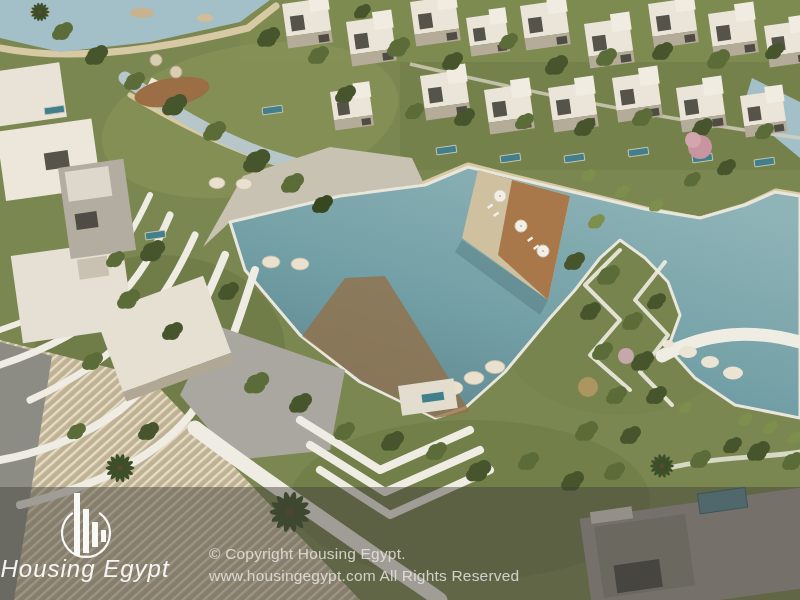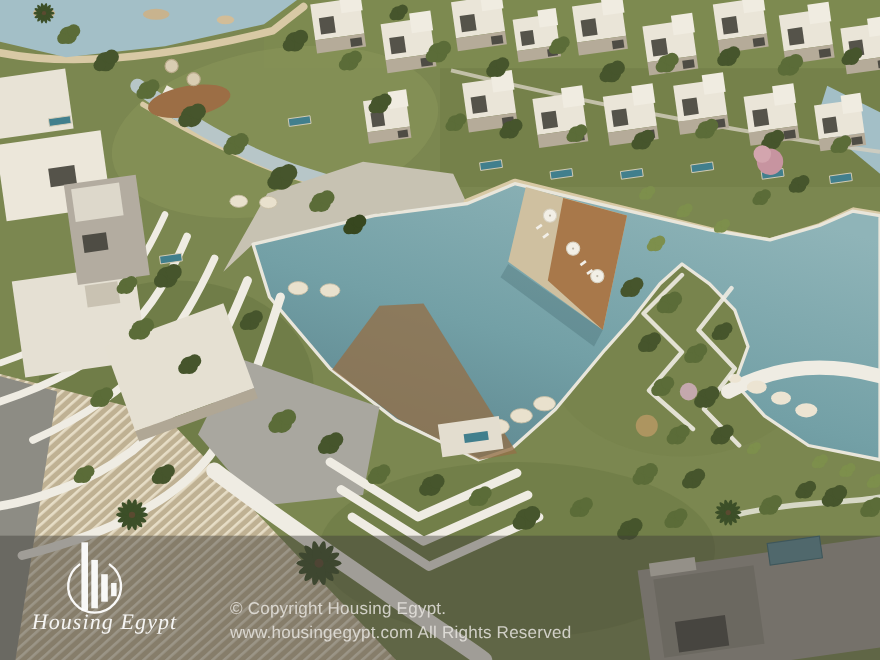--- a/index.html
+++ b/index.html
@@ -8,22 +8,22 @@
   .stage svg{display:block;}
   .water-main{fill:url(#lagoonGrad);stroke:#e9e6db;stroke-width:3;stroke-linejoin:round;}
   .water-light{fill:var(--lagoon_light,#a3bfc7);}
   .sand{stroke:var(--sand,#d8c9a5);fill:none;stroke-linecap:round;stroke-linejoin:round;}
   .path-w{stroke:var(--path_white,#efece3);fill:none;stroke-linecap:round;stroke-linejoin:round;}
   .tree{color:#5b6c38;}
   .tree.dark{color:#46552c}.tree.deep{color:#37471f}.tree.mid{color:#5b6c38}.tree.light{color:#7d8f4c}
   .overlay-band{fill:var(--overlay,rgba(64,62,58,0.45));}
   .watermark{position:absolute;left:0;top:487px;width:800px;height:113px;pointer-events:none;}
   .logo-svg{position:absolute;left:52px;top:2px;}
-  .brand{position:absolute;left:10px;top:68px;width:170px;text-align:center;
-         font-family:Liberation Serif, serif;font-style:italic;font-size:20px;
+  .brand{position:absolute;left:0;top:68px;width:170px;text-align:center;
+         font-family:Liberation Sans, sans-serif;font-style:italic;font-size:24px;
          color:rgba(255,255,255,.92);letter-spacing:1px;white-space:nowrap;}
   .copy{position:absolute;left:209px;top:56px;color:rgba(234,232,227,.82);
         font-size:15.5px;line-height:22px;letter-spacing:.2px;}
 </style>
 </head>
 <body>
 
 <div class="stage">
 <svg width="800" height="600" viewBox="0 0 800 600" aria-hidden="true">
   <defs>

